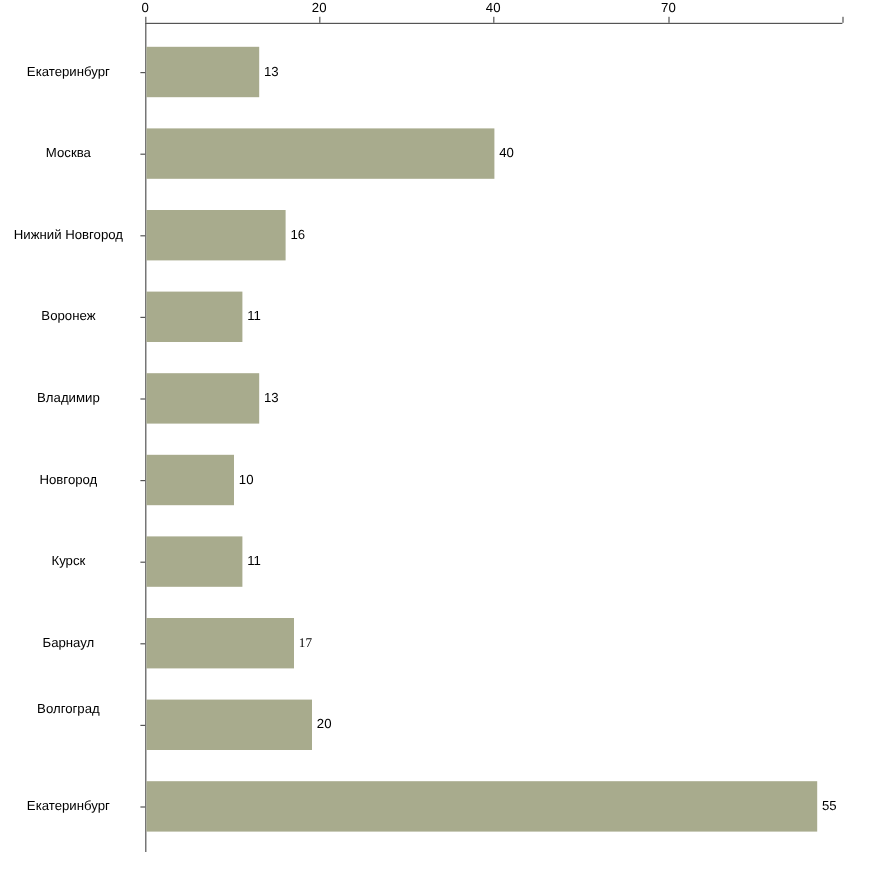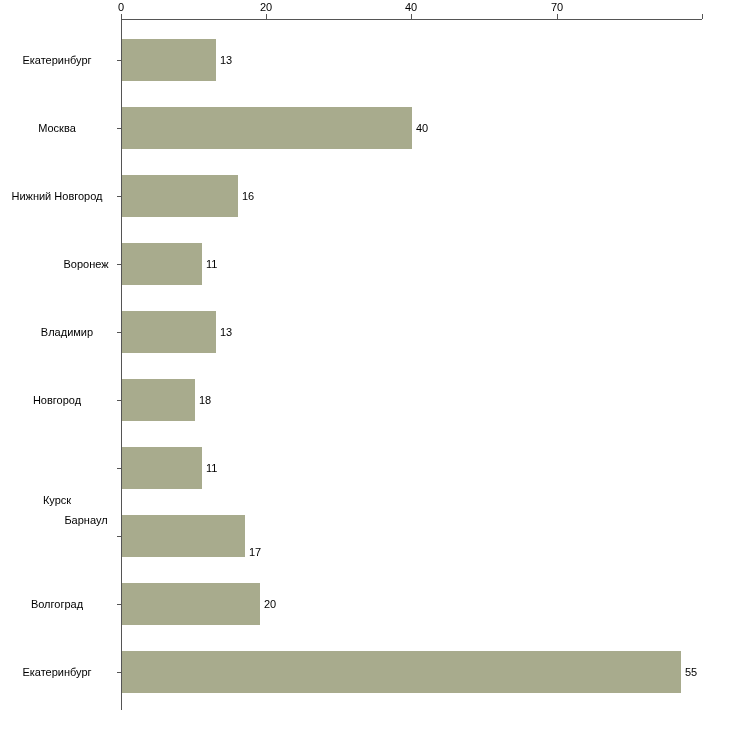--- a/index.html
+++ b/index.html
@@ -115,46 +115,46 @@
   <div class="cat-label-wrap" style="top:128px;">Москва</div>
   <div class="bar" style="left:122px; top:107px; width:290px; height:42px;"></div>
   <div class="bar-value" style="left:416px; top:128px;">40</div>
 
   <div class="y-tick" style="top:196px;"></div>
   <div class="cat-label-wrap" style="top:196px;">Нижний Новгород</div>
   <div class="bar" style="left:122px; top:175px; width:116px; height:42px;"></div>
   <div class="bar-value" style="left:242px; top:196px;">16</div>
 
   <div class="y-tick" style="top:264px;"></div>
-  <div class="cat-label-wrap" style="top:264px;margin-left:29px;">Воронеж</div>
+  <div class="cat-label-wrap" style="top:264px;">Воронеж</div>
   <div class="bar" style="left:122px; top:243px; width:80px; height:42px;"></div>
   <div class="bar-value" style="left:206px; top:264px;">11</div>
 
   <div class="y-tick" style="top:332px;"></div>
-  <div class="cat-label-wrap" style="top:332px;margin-left:10px;">Владимир</div>
+  <div class="cat-label-wrap" style="top:332px;">Владимир</div>
   <div class="bar" style="left:122px; top:311px; width:94px; height:42px;"></div>
   <div class="bar-value" style="left:220px; top:332px;">13</div>
 
   <div class="y-tick" style="top:400px;"></div>
   <div class="cat-label-wrap" style="top:400px;">Новгород</div>
   <div class="bar" style="left:122px; top:379px; width:73px; height:42px;"></div>
-  <div class="bar-value" style="left:199px; top:400px;">18</div>
+  <div class="bar-value" style="left:199px; top:400px;">10</div>
 
   <div class="y-tick" style="top:468px;"></div>
-  <div class="cat-label-wrap" style="top:468px;margin-top:32px;">Курск</div>
+  <div class="cat-label-wrap" style="top:468px;">Курск</div>
   <div class="bar" style="left:122px; top:447px; width:80px; height:42px;"></div>
   <div class="bar-value" style="left:206px; top:468px;">11</div>
 
   <div class="y-tick" style="top:536px;"></div>
-  <div class="cat-label-wrap" style="top:520px;margin-left:29px;">Барнаул</div>
+  <div class="cat-label-wrap" style="top:536px;">Барнаул</div>
   <div class="bar" style="left:122px; top:515px; width:123px; height:42px;"></div>
-  <div class="bar-value" style="left:249px; top:552px;">17</div>
+  <div class="bar-value" style="left:249px; top:536px;font-family:Liberation Serif, serif;">17</div>
 
   <div class="y-tick" style="top:604px;"></div>
-  <div class="cat-label-wrap" style="top:604px;">Волгоград</div>
+  <div class="cat-label-wrap" style="top:591px;">Волгоград</div>
   <div class="bar" style="left:122px; top:583px; width:138px; height:42px;"></div>
   <div class="bar-value" style="left:264px; top:604px;">20</div>
 
   <div class="y-tick" style="top:672px;"></div>
   <div class="cat-label-wrap" style="top:672px;">Екатеринбург</div>
   <div class="bar" style="left:122px; top:651px; width:559px; height:42px;"></div>
   <div class="bar-value" style="left:685px; top:672px;">55</div>
 
 </div>
 

